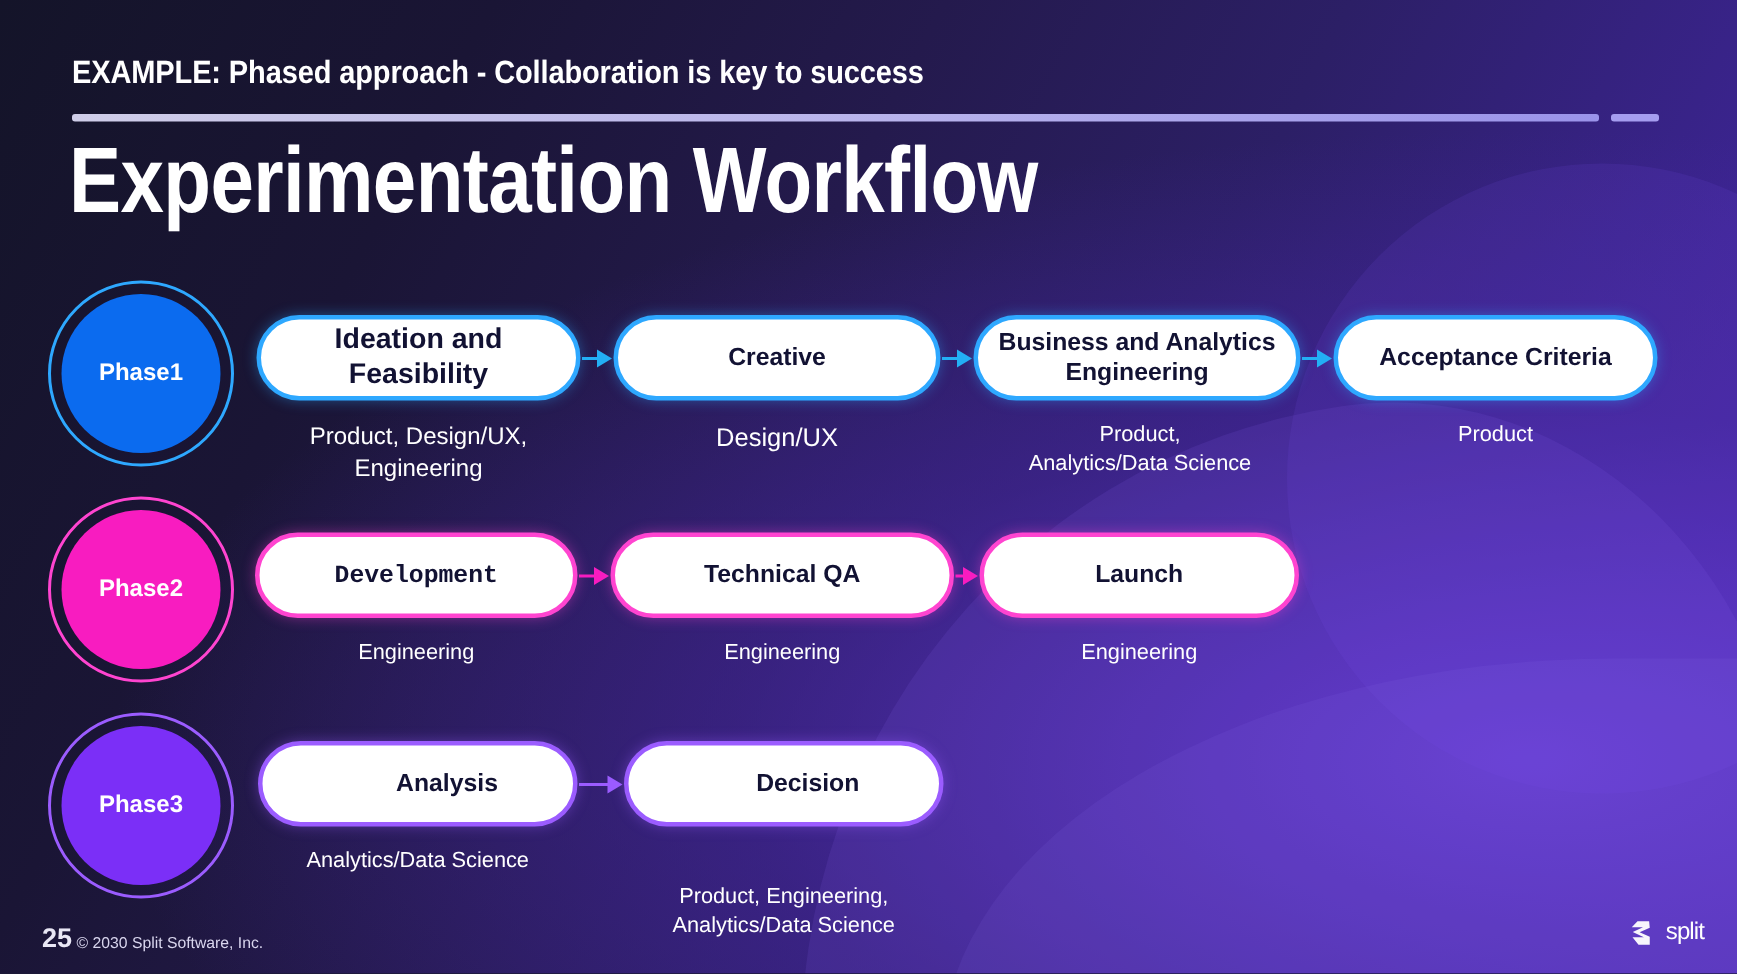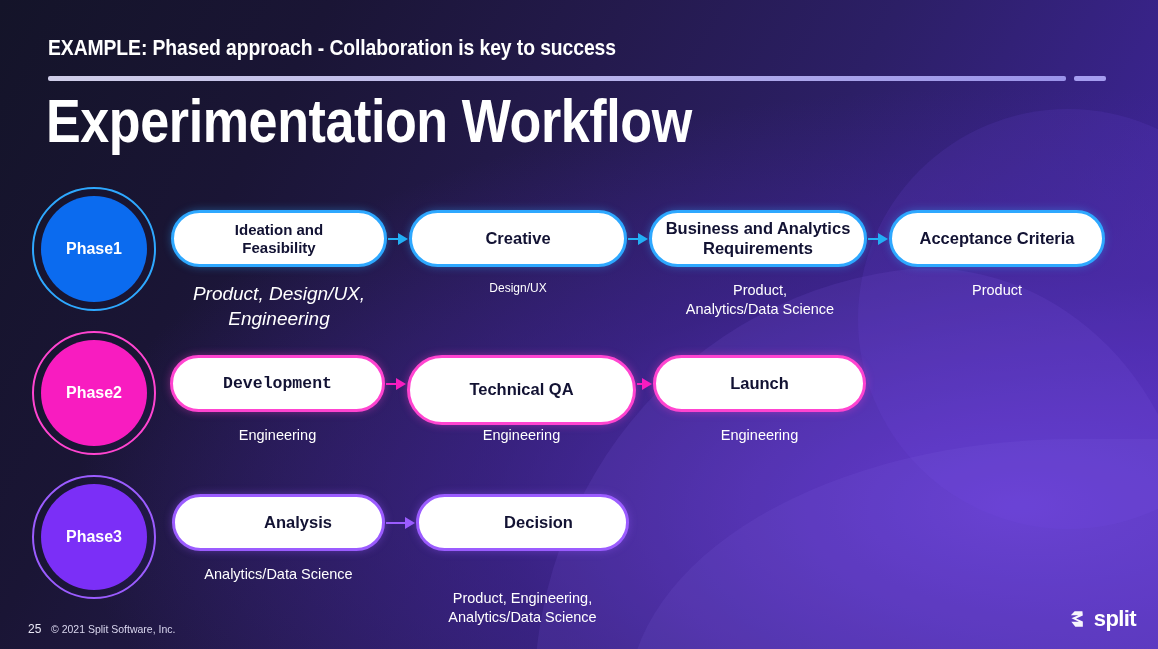--- a/index.html
+++ b/index.html
@@ -79,25 +79,25 @@
   .caption{
     position:absolute;color:#ffffff;font-size:14.5px;text-align:center;
     line-height:1.32;white-space:pre-line;
   }
   .arrow{position:absolute;height:12px;display:block;}
   .arrow .shaft{position:absolute;left:0;top:5px;height:2px;}
   .arrow .head{position:absolute;top:0;width:0;height:0;
     border-top:6px solid transparent;border-bottom:6px solid transparent;}
 
   
-  .pageno{position:absolute;left:28px;bottom:13px;color:#e9e7f5;font-size:12px;font-weight:normal;}
+  .pageno{position:absolute;left:28px;bottom:13px;color:#e9e7f5;font-size:18px;font-weight:bold;}
   .copyright{position:absolute;left:51px;bottom:14px;color:#d9d6ee;font-size:10.5px;}
   .logo{position:absolute;right:22px;bottom:17px;display:flex;align-items:center;gap:7px;}
   .logo .mark{width:20px;height:20px;display:block;}
-  .logo .word{color:#ffffff;font-size:22px;font-weight:bold;letter-spacing:-0.6px;
+  .logo .word{color:#ffffff;font-size:16px;font-weight:normal;letter-spacing:-0.6px;
     font-family:"Liberation Sans",sans-serif;}
 </style>
 </head>
 <body>
 
 <div id="slide">
 
   <div class="swoosh swoosh1"></div>
   <div class="swoosh swoosh2"></div>
   <div class="swoosh swoosh3"></div>
@@ -111,41 +111,41 @@
 
   <div class="bigtitle">Experimentation Workflow</div>
 
   <div id="rows-host">
       <div class="row">
         <div class="phase-ring" style="left: 32px; top: 187px; border-color: rgb(46, 168, 255);"></div>
         <div class="phase" style="left: 41px; top: 196px; background: rgb(11, 107, 239);">
           <span class="pl">Phase</span>
           <span class="pl">1</span>
         </div>
-        <div class="pill" style="left: 171px; top: 210px; width: 216px; height: 57px; border: 3px solid rgb(46, 168, 255); font-size: 15px; color: rgb(18, 18, 51); background: rgb(255, 255, 255); box-shadow: rgba(46, 168, 255, 0.4) 0px 0px 9px;">
+        <div class="pill" style="left: 171px; top: 210px; width: 216px; height: 57px; border: 3px solid rgb(46, 168, 255); font-size: 19px; color: rgb(18, 18, 51); background: rgb(255, 255, 255); box-shadow: rgba(46, 168, 255, 0.4) 0px 0px 9px;">
           <span style="white-space: pre-line;">Ideation and
 Feasibility</span>
         </div>
-        <div class="caption" style="left: 171px; top: 281px; width: 216px; font-size: 19px; color: rgb(255, 255, 255); font-style: italic;">Product, Design/UX,
+        <div class="caption" style="left: 171px; top: 281px; width: 216px; font-size: 16px; color: rgb(255, 255, 255);">Product, Design/UX,
 Engineering</div>
         <div class="arrow" style="left: 388px; top: 232.5px; width: 20px;">
           <div class="shaft" style="width: 11px; background: rgb(35, 176, 245);"></div>
           <div class="head" style="left: 10px; border-left: 10px solid rgb(35, 176, 245);"></div>
         </div>
         <div class="pill" style="left: 409px; top: 210px; width: 218px; height: 57px; border: 3px solid rgb(46, 168, 255); font-size: 16.5px; color: rgb(18, 18, 51); background: rgb(255, 255, 255); box-shadow: rgba(46, 168, 255, 0.4) 0px 0px 9px;">
           <span style="white-space: pre-line;">Creative</span>
         </div>
-        <div class="caption" style="left: 409px; top: 281px; width: 218px; font-size: 12px; color: rgb(255, 255, 255);">Design/UX</div>
+        <div class="caption" style="left: 409px; top: 281px; width: 218px; font-size: 17px; color: rgb(255, 255, 255);">Design/UX</div>
         <div class="arrow" style="left: 628px; top: 232.5px; width: 20px;">
           <div class="shaft" style="width: 11px; background: rgb(35, 176, 245);"></div>
           <div class="head" style="left: 10px; border-left: 10px solid rgb(35, 176, 245);"></div>
         </div>
         <div class="pill" style="left: 649px; top: 210px; width: 218px; height: 57px; border: 3px solid rgb(46, 168, 255); font-size: 16.5px; color: rgb(18, 18, 51); background: rgb(255, 255, 255); box-shadow: rgba(46, 168, 255, 0.4) 0px 0px 9px;">
           <span style="white-space: pre-line;">Business and Analytics
-Requirements</span>
+Engineering</span>
         </div>
         <div class="caption" style="left: 649px; top: 281px; width: 222px; font-size: 14.5px; color: rgb(255, 255, 255);">Product,
 Analytics/Data Science</div>
         <div class="arrow" style="left: 868px; top: 232.5px; width: 20px;">
           <div class="shaft" style="width: 11px; background: rgb(35, 176, 245);"></div>
           <div class="head" style="left: 10px; border-left: 10px solid rgb(35, 176, 245);"></div>
         </div>
         <div class="pill" style="left: 889px; top: 210px; width: 216px; height: 57px; border: 3px solid rgb(46, 168, 255); font-size: 16.5px; color: rgb(18, 18, 51); background: rgb(255, 255, 255); box-shadow: rgba(46, 168, 255, 0.4) 0px 0px 9px;">
           <span style="white-space: pre-line;">Acceptance Criteria</span>
         </div>
@@ -158,21 +158,21 @@
           <span class="pl">2</span>
         </div>
         <div class="pill" style="left: 170px; top: 355px; width: 215px; height: 57px; border: 3px solid rgb(255, 68, 208); font-size: 16.5px; color: rgb(18, 18, 51); background: rgb(255, 255, 255); box-shadow: rgba(255, 68, 208, 0.4) 0px 0px 9px;">
           <span style="white-space: pre-line; font-family: Liberation Mono, monospace;">Development</span>
         </div>
         <div class="caption" style="left: 170px; top: 426px; width: 215px; font-size: 14.5px; color: rgb(255, 255, 255);">Engineering</div>
         <div class="arrow" style="left: 386px; top: 377.5px; width: 20px;">
           <div class="shaft" style="width: 11px; background: rgb(248, 28, 192);"></div>
           <div class="head" style="left: 10px; border-left: 10px solid rgb(248, 28, 192);"></div>
         </div>
-        <div class="pill" style="left: 407px; top: 355px; width: 229px; height: 70px; border: 3px solid rgb(255, 68, 208); font-size: 16.5px; color: rgb(18, 18, 51); background: rgb(255, 255, 255); box-shadow: rgba(255, 68, 208, 0.4) 0px 0px 9px;">
+        <div class="pill" style="left: 407px; top: 355px; width: 229px; height: 57px; border: 3px solid rgb(255, 68, 208); font-size: 16.5px; color: rgb(18, 18, 51); background: rgb(255, 255, 255); box-shadow: rgba(255, 68, 208, 0.4) 0px 0px 9px;">
           <span style="white-space: pre-line;">Technical QA</span>
         </div>
         <div class="caption" style="left: 407px; top: 426px; width: 229px; font-size: 14.5px; color: rgb(255, 255, 255);">Engineering</div>
         <div class="arrow" style="left: 637px; top: 377.5px; width: 15px;">
           <div class="shaft" style="width: 6px; background: rgb(248, 28, 192);"></div>
           <div class="head" style="left: 5px; border-left: 10px solid rgb(248, 28, 192);"></div>
         </div>
         <div class="pill" style="left: 653px; top: 355px; width: 213px; height: 57px; border: 3px solid rgb(255, 68, 208); font-size: 16.5px; color: rgb(18, 18, 51); background: rgb(255, 255, 255); box-shadow: rgba(255, 68, 208, 0.4) 0px 0px 9px;">
           <span style="white-space: pre-line;">Launch</span>
         </div>
@@ -194,21 +194,21 @@
         </div>
         <div class="pill" style="left: 416px; top: 494px; width: 213px; height: 57px; border: 3px solid rgb(155, 92, 255); font-size: 16.5px; color: rgb(18, 18, 51); background: rgb(255, 255, 255); box-shadow: rgba(155, 92, 255, 0.4) 0px 0px 9px;">
           <span style="white-space: pre-line; margin-left: 32px;">Decision</span>
         </div>
         <div class="caption" style="left: 406px; top: 589px; width: 233px; font-size: 14.5px; color: rgb(255, 255, 255);">Product, Engineering,
 Analytics/Data Science</div>
       </div>
     </div>
 
   <div class="pageno">25</div>
-  <div class="copyright">© 2021 Split Software, Inc.</div>
+  <div class="copyright">© 2030 Split Software, Inc.</div>
 
   <div class="logo">
     <span class="mark">
       <svg width="20" height="20" viewBox="0 0 24 24" xmlns="http://www.w3.org/2000/svg">
         <path d="M18.5 2.6 L9.2 2.6 L4.6 7.4 L13.6 7.4 L5.4 11.2 L14.3 15.4 L5.2 15.4 L10.0 21.4 L19.0 21.4 L19.0 15.0 L10.9 11.4 L19.0 7.8 Z" fill="#ffffff" opacity="0.95"></path>
       </svg>
     </span>
     <span class="word">split</span>
   </div>
 

